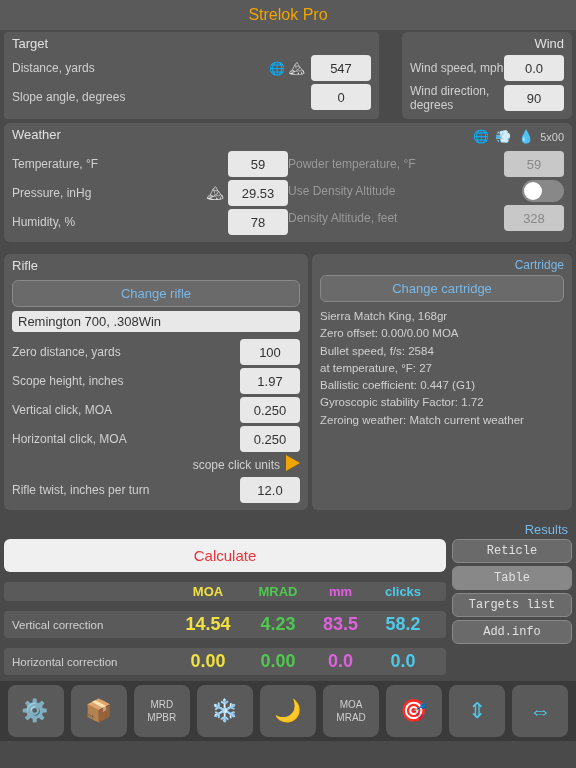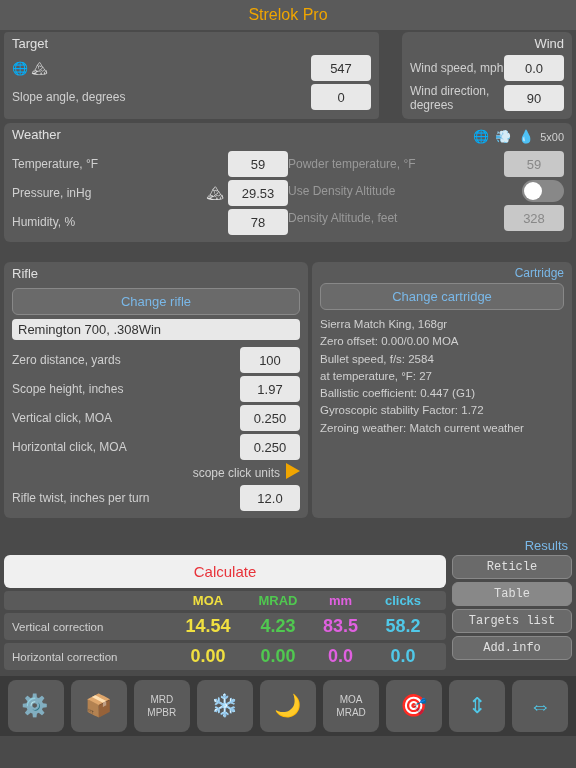--- a/index.html
+++ b/index.html
@@ -109,21 +109,21 @@
       height: 18px;
       background: white;
       border-radius: 50%;
       position: absolute;
       top: 2px;
       left: 2px;
     }
     
     .rifle-cartridge-row {
       display: flex;
-      margin: 18px 4px;
+      margin: 10px 4px;
       gap: 4px;
     }
     .rifle-section {
       flex: 1;
       background: #5a5a5a;
       border-radius: 6px;
       padding: 4px 8px;
     }
     .cartridge-section {
       width: 260px;
@@ -320,20 +320,21 @@
 <div class="app-container">
 
   <div class="title-bar">
     <span>Strelok Pro</span>
   </div>
 
   <div class="top-row">
     <div class="target-section">
       <div class="section-title">Target</div>
       <div class="field-row">
+        <span class="field-label">Distance, yards</span>
         <span class="field-icons">
           <span>🌐</span>
           <span>🏔</span>
         </span>
         <input class="field-input" type="text" value="547" style="">
       </div>
       <div class="field-row">
         <span class="field-label">Slope angle, degrees</span>
         <input class="field-input" type="text" value="0" style="">
       </div>
@@ -442,21 +443,21 @@
         <div>Ballistic coefficient: 0.447 (G1)</div>
         <div>Gyroscopic stability Factor: 1.72</div>
         <div>Zeroing weather: Match current weather</div>
       </div>
     </div>
   </div>
 
   <div style="margin: 2px 4px;">
     <div class="results-title">Results</div>
     <div class="results-top">
-      <div style="flex:1; display:flex; flex-direction:column; gap:3px;">
+      <div style="flex:1; display:flex; flex-direction:column; gap:10px;">
         <button class="calculate-btn">Calculate</button>
 
         <div style="display:flex; align-items:center; padding: 0 0 0 0; background:#5a5a5a; border-radius:4px; padding: 2px 8px;">
           <div style="flex:1.2;"></div>
           <div class="col-moa">MOA</div>
           <div class="col-mrad">MRAD</div>
           <div class="col-mm">mm</div>
           <div class="col-clicks">clicks</div>
         </div>
 

